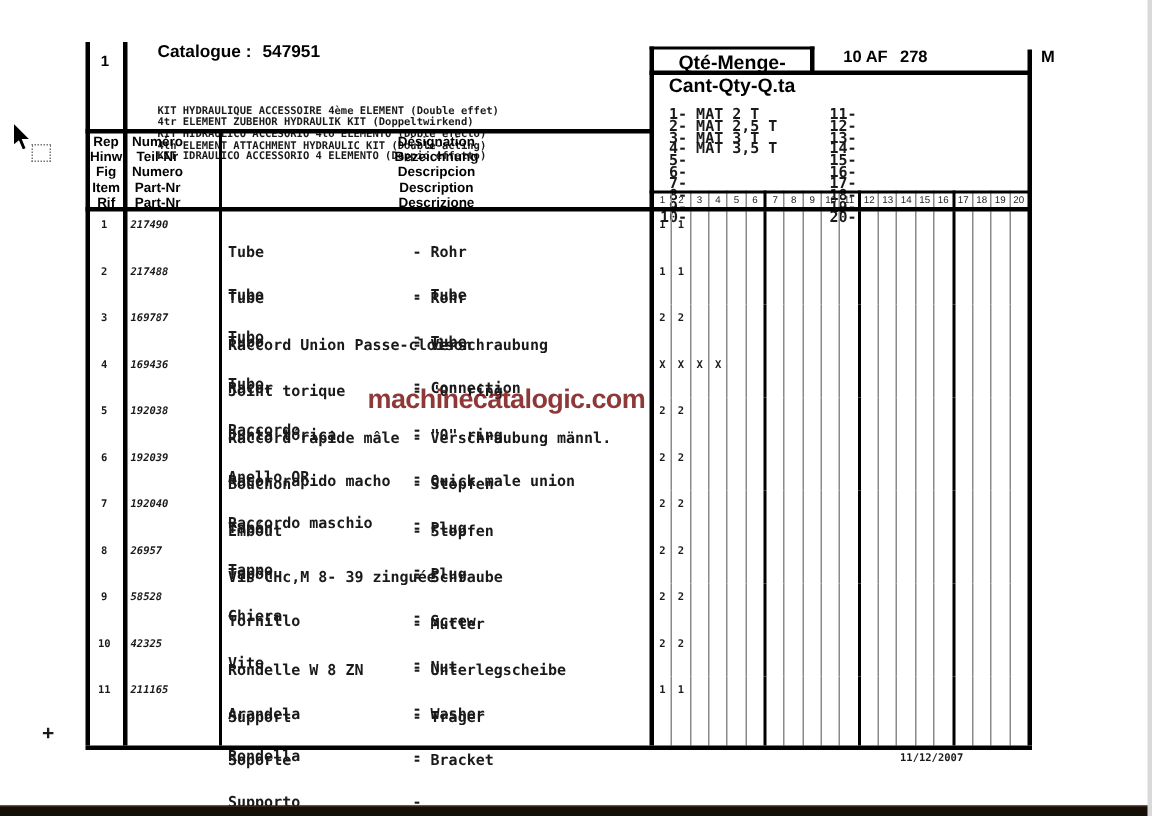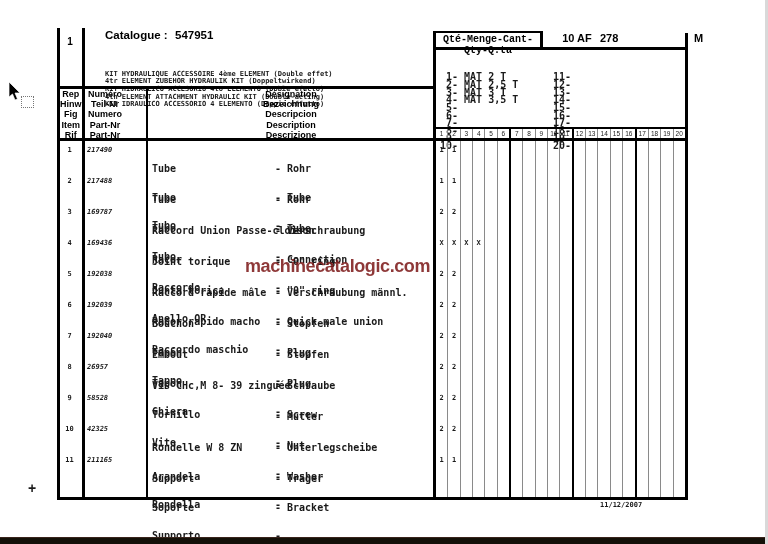--- a/index.html
+++ b/index.html
@@ -18,21 +18,21 @@
   .cat-number{left:175px;top:29px;font-size:11.5px;}
   .kit-titles{left:105px;top:48px;font-size:7px;line-height:7.6px;white-space:pre;}
 
   
   .hdr-col{top:89px;font-size:9px;line-height:10.2px;text-align:center;}
   .hdr-col1{left:60px;}
   .hdr-col2{left:88px;}
   .hdr-col3{left:148px;width:286px;text-align:center;}
 
   
-  .qty-header{left:436px;top:34px;width:104px;text-align:center;font-size:10px;font-family:Liberation Mono, monospace;}
+  .qty-header{left:436px;top:34px;width:104px;text-align:center;font-size:13px;}
   .ref-label{left:542px;top:32px;width:70px;text-align:center;font-size:11px;}
   .page-ref{left:600px;top:32px;width:60px;font-size:11px;}
   .corner-letter{left:694px;top:32px;font-size:11px;}
   .mat-col{top:50px;font-size:10px;line-height:7.7px;white-space:pre;}
   .mat-left{left:440px;}
   .mat-right{left:553px;}
 
   
   .rows{left:57px;top:141px;width:379px;}
   .prow{position:relative;height:31px;}

